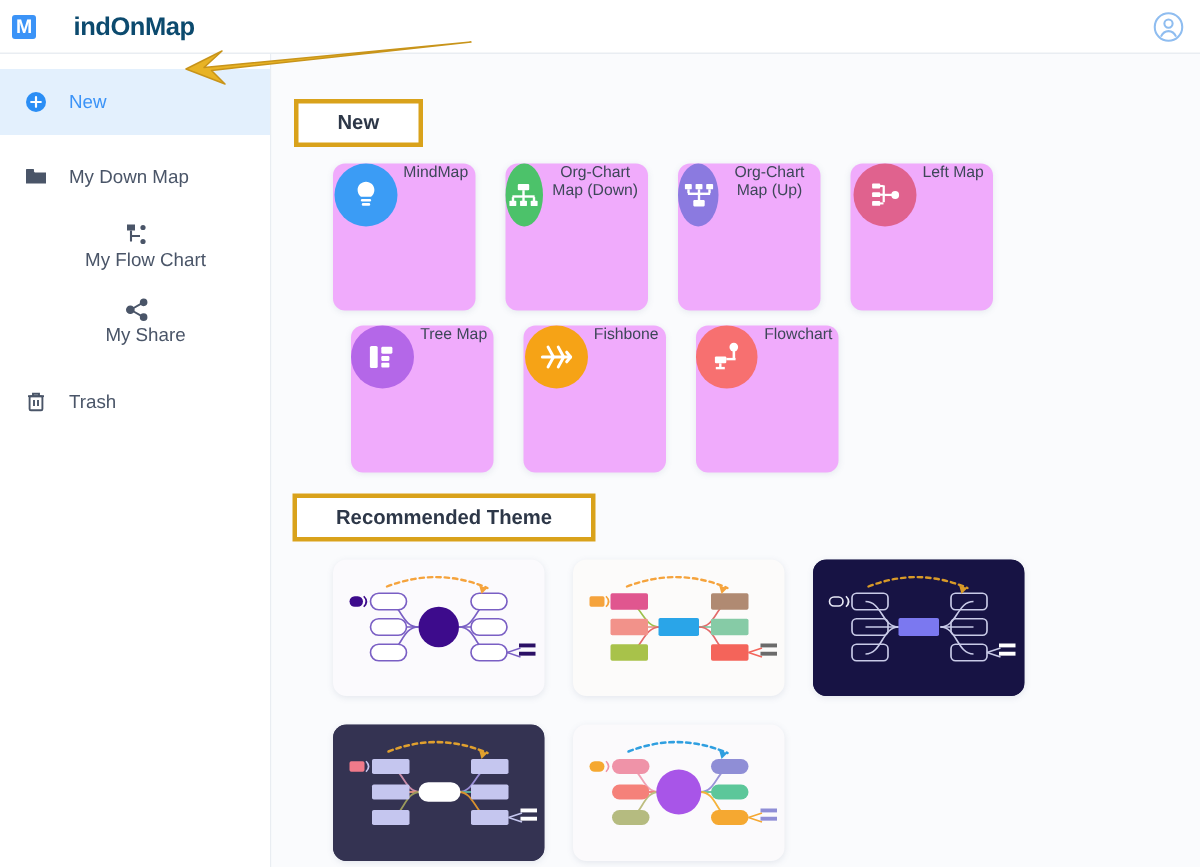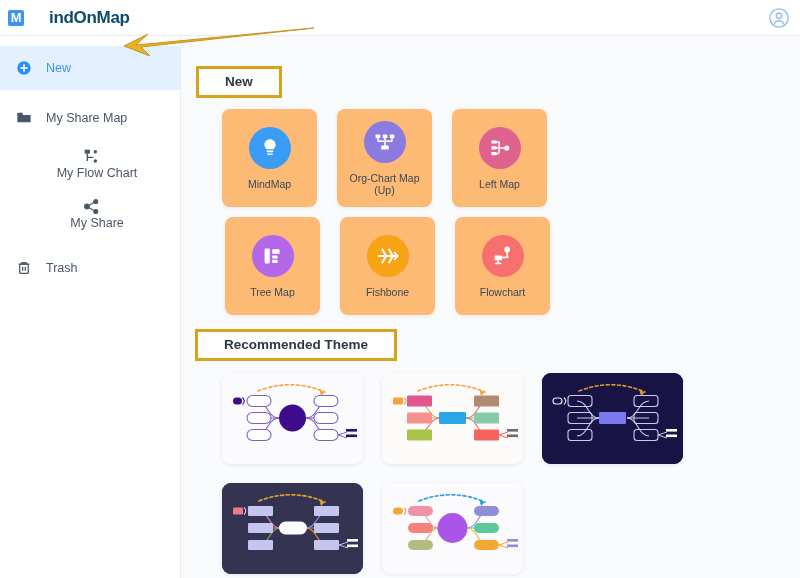--- a/index.html
+++ b/index.html
@@ -65,25 +65,25 @@
     font-size: 13.5px; font-weight: bold; color: #2d3748;
     background: #ffffff;
     border: 3px solid #d9a21b; padding: 5px 26px 6px 26px;
   }
   #new-heading-wrap { position: absolute; left: 15px; top: 30px; }
   #theme-heading-wrap { position: absolute; left: 14px; top: 293px; }
 
   
   .card-row { position: absolute; display: flex; gap: 20px; }
   #card-row-1 { left: 41px; top: 73px; }
-  #card-row-2 { left: 44px; top: 181px; }
+  #card-row-2 { left: 53px; top: 181px; }
   .tpl-card {
-    width: 95px; height: 98px; background: #fdba74;
+    width: 95px; height: 98px; background: #f0abfc;
     border-radius: 8px; box-shadow: 0 1px 4px rgba(90,110,140,0.13);
-    display: flex; flex-direction: column; align-items: center;
+    display: flex; flex-direction: row; align-items: flex-start;
     justify-content: center; cursor: pointer;
   }
   .tpl-badge {
     width: 42px; height: 42px; border-radius: 50%;
     display: flex; align-items: center; justify-content: center;
     margin-bottom: 9px;
   }
   .tpl-label {
     font-size: 10.5px; color: #3d4758; text-align: center;
     line-height: 12px; padding: 0 4px;
@@ -137,21 +137,21 @@
       <span class="nav-label">New</span>
     </div>
 
     <div class="nav-item" id="nav-mymindmap">
       <span class="nav-icon">
         <svg viewBox="0 0 24 24" width="16" height="16" fill="#4a5568">
           <path d="M2 5.5h7.2l1.6 2H22v11H2z"></path>
           <rect x="2" y="4" width="8" height="2.4" rx="0.6"></rect>
         </svg>
       </span>
-      <span class="nav-label">My Share Map</span>
+      <span class="nav-label">My Down Map</span>
     </div>
 
     <div class="nav-item" id="nav-myflowchart">
       <span class="nav-icon">
         <svg viewBox="0 0 24 24" width="16" height="16" fill="none" stroke="#4a5568" stroke-width="2.1">
           <rect x="2.5" y="2.5" width="8" height="6" fill="#4a5568" stroke="none"></rect>
           <path d="M6.5 8.5v11M6.5 14h9"></path>
           <circle cx="18.5" cy="5.5" r="2.6" fill="#4a5568" stroke="none"></circle>
           <circle cx="18.5" cy="19.5" r="2.6" fill="#4a5568" stroke="none"></circle>
         </svg>
@@ -196,20 +196,36 @@
         <div class="tpl-badge" style="background:#3b9cf5">
           <svg viewBox="0 0 24 24" width="24" height="24" fill="#ffffff">
             <path d="M12 3.2c-3.1 0-5.6 2.4-5.6 5.4 0 2 1 3.5 2.2 4.6h6.8c1.2-1.1 2.2-2.6 2.2-4.6 0-3-2.5-5.4-5.6-5.4z"></path>
             <rect x="8.6" y="14.6" width="6.8" height="1.7" rx="0.8"></rect>
             <rect x="9.2" y="17.4" width="5.6" height="1.7" rx="0.8"></rect>
           </svg>
         </div>
         <div class="tpl-label">MindMap</div>
       </div>
 
+      <div class="tpl-card">
+        <div class="tpl-badge" style="background:#4cc26a">
+          <svg viewBox="0 0 24 24" width="24" height="24" fill="#ffffff">
+            <rect x="8.2" y="4.6" width="7.6" height="4.2" rx="0.7"></rect>
+            <rect x="11.2" y="8.8" width="1.6" height="4.2"></rect>
+            <rect x="4.6" y="12.2" width="14.8" height="1.6"></rect>
+            <rect x="4.2" y="13.4" width="1.6" height="2.6"></rect>
+            <rect x="11.2" y="13.4" width="1.6" height="2.6"></rect>
+            <rect x="18.2" y="13.4" width="1.6" height="2.6"></rect>
+            <rect x="2.6" y="15.8" width="4.6" height="3.6" rx="0.6"></rect>
+            <rect x="9.7" y="15.8" width="4.6" height="3.6" rx="0.6"></rect>
+            <rect x="16.8" y="15.8" width="4.6" height="3.6" rx="0.6"></rect>
+          </svg>
+        </div>
+        <div class="tpl-label">Org-Chart Map (Down)</div>
+      </div>
 
       <div class="tpl-card">
         <div class="tpl-badge" style="background:#8b7ae0">
           <svg viewBox="0 0 24 24" width="24" height="24" fill="#ffffff">
             <rect x="2.6" y="4.6" width="4.6" height="3.6" rx="0.6"></rect>
             <rect x="9.7" y="4.6" width="4.6" height="3.6" rx="0.6"></rect>
             <rect x="16.8" y="4.6" width="4.6" height="3.6" rx="0.6"></rect>
             <rect x="4.2" y="8.2" width="1.6" height="2.6"></rect>
             <rect x="11.2" y="8.2" width="1.6" height="2.6"></rect>
             <rect x="18.2" y="8.2" width="1.6" height="2.6"></rect>

